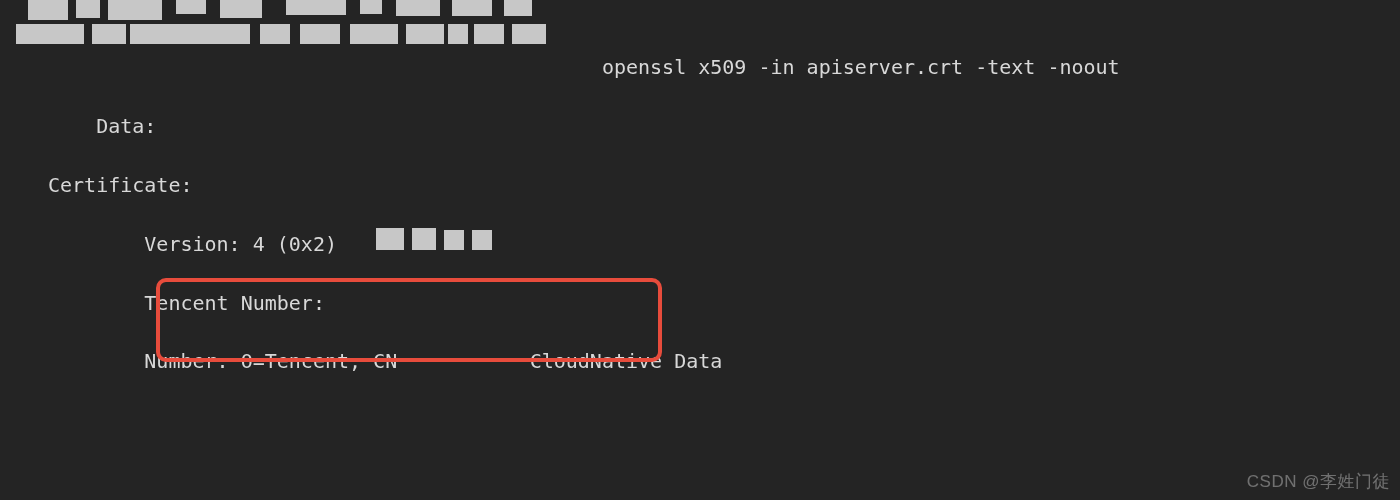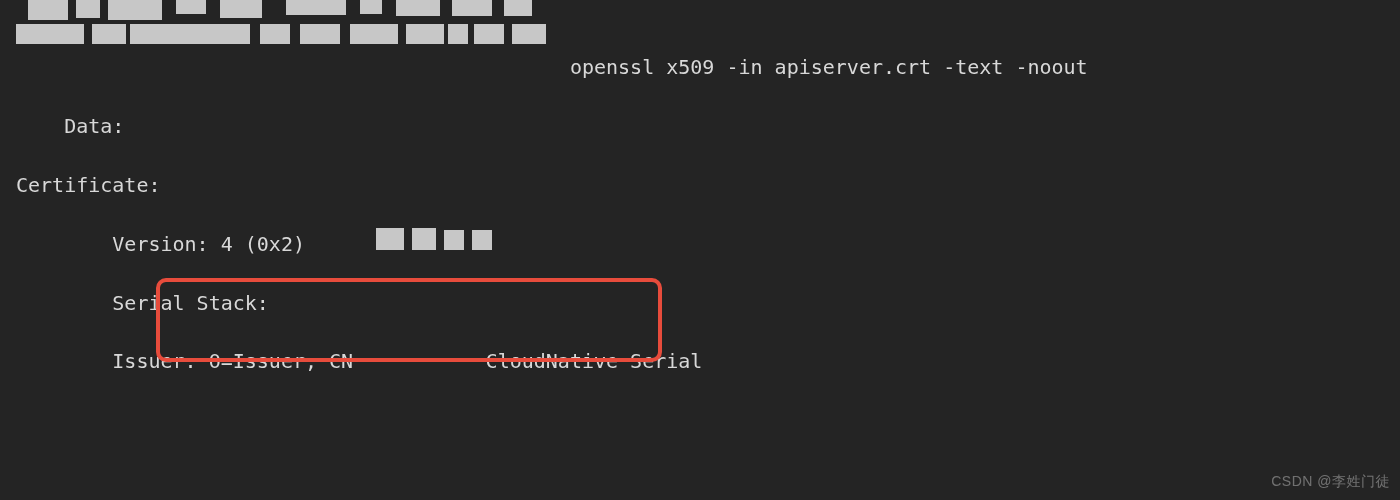--- a/index.html
+++ b/index.html
@@ -29,36 +29,36 @@
     border: 4px solid #e74c3c;
     border-radius: 10px;
     background: transparent;
     pointer-events: none;
   }
   .watermark {
     position: absolute;
     right: 10px;
     bottom: 4px;
     font-family: sans-serif;
-    font-size: 14px;
+    font-size: 17px;
     color: rgba(255,255,255,0.35);
     letter-spacing: 0.5px;
   }
-  .line { display: block; }
+  .line { display: block; margin-left: 32px; }
 </style>
 </head>
 <body>
 
 <div class="terminal">
 <span class="line"><span>                                              </span><span>openssl x509 -in apiserver.crt -text -noout</span></span>
 <span class="line">    Data:</span>
 <span class="line">Certificate:</span>
 <span class="line">        Version: 4 (0x2)</span>
-<span class="line">        Serial Stack:</span>
-<span class="line"><span>        Issuer: O=Issuer, CN</span><span>          </span><span> CloudNative Serial</span></span>
+<span class="line">        Tencent Number:</span>
+<span class="line"><span>        Number: O=Tencent, CN</span><span>          </span><span> CloudNative Data</span></span>
 
 
 
 
 
 
 
 
 </div>
 

